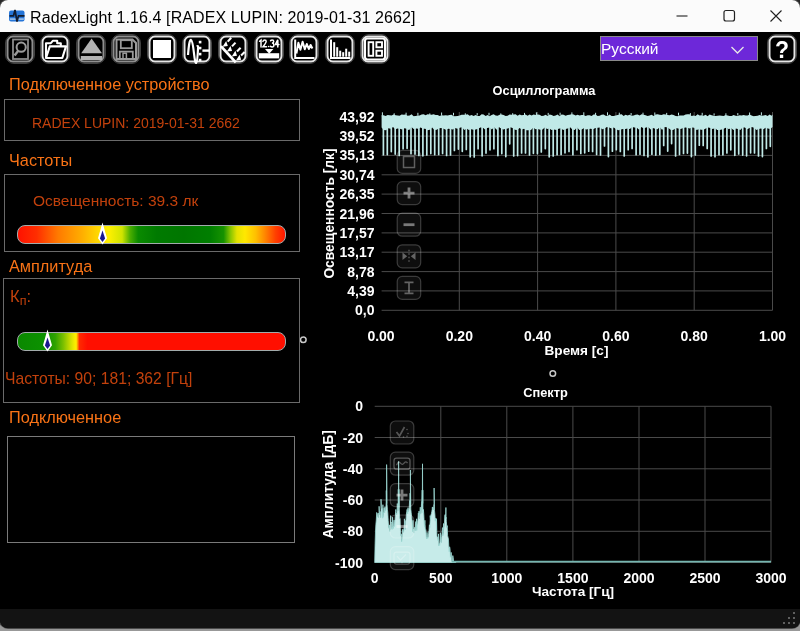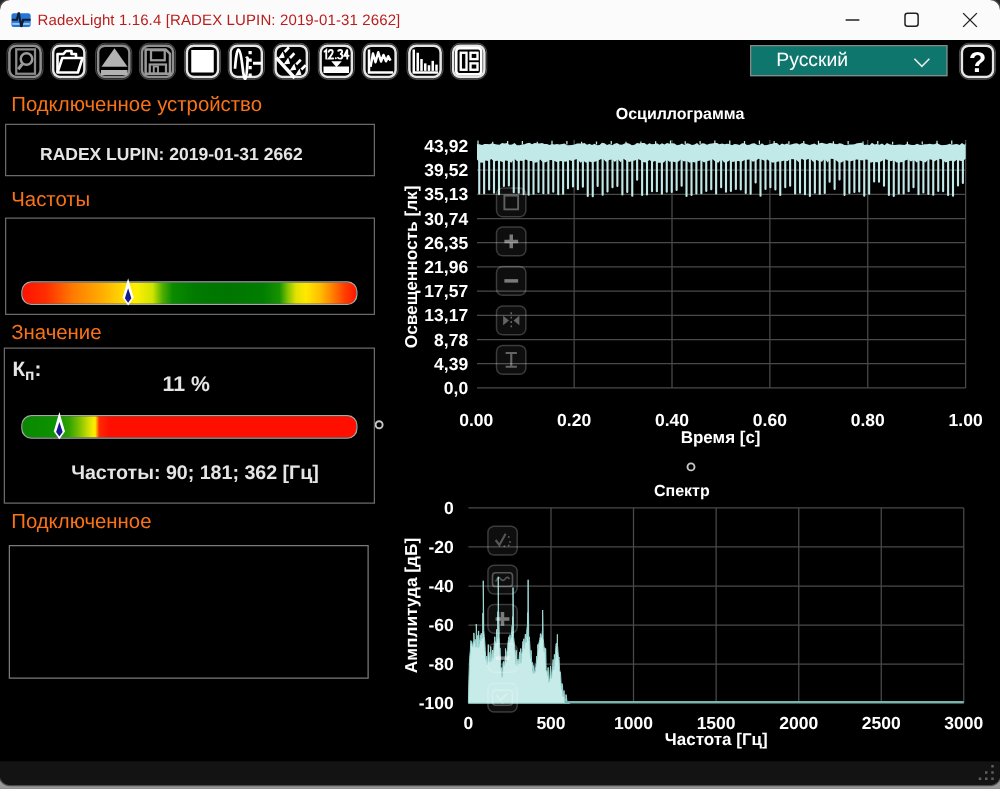--- a/index.html
+++ b/index.html
@@ -1,26 +1,26 @@
 <!DOCTYPE html>
 <html><head><meta charset="utf-8"><style>
 *{margin:0;padding:0;box-sizing:border-box}
 html,body{width:800px;height:631px;background:#989898;font-family:"Liberation Sans",sans-serif;overflow:hidden}
 #bgtop{position:absolute;left:0;top:0;width:800px;height:40px;background:#262626}
 #win{position:absolute;left:0;top:0;width:800px;height:628px;border-radius:8px;background:#000;overflow:hidden;box-shadow:0 0 0 1px #4a4a4a}
 #tbar{position:absolute;left:0;top:0;width:800px;height:32px;background:#fbfbfb}
-#title{position:absolute;left:30px;top:9px;font-size:12px;color:#b91c1c;letter-spacing:0.1px}
+#title{position:absolute;left:30px;top:9px;font-size:16px;color:#000000;letter-spacing:0.1px}
 .wbtn{position:absolute;top:0;width:46px;height:32px}
 #tool{position:absolute;left:0;top:32px;width:800px;height:36px;background:#000}
 .tb{position:absolute;top:1.5px;width:30px;height:30px}
-#combo{position:absolute;left:600px;top:4px;width:158px;height:25px;border:1px solid #8a8a8a;background:#0f766e;color:#fff;font-size:15.5px;line-height:23px;padding-left:20px}
+#combo{position:absolute;left:600px;top:4px;width:158px;height:25px;border:1px solid #8a8a8a;background:#6d28d9;color:#fff;font-size:15.5px;line-height:23px;padding-left:0}
 #help{position:absolute;left:766.5px;top:1.5px;width:30px;height:30px}
 .glab{position:absolute;color:#f97316;font-size:16.3px}
 .gbox{position:absolute;border:1px solid #6a6a6a;background:#000}
-.bwt{position:absolute;color:#e5e5e5;font-weight:bold}
+.bwt{position:absolute;color:#c2410c;font-weight:normal}
 .bar{position:absolute;left:17px;width:269px;height:18.5px;border:1.5px solid #a2abab;border-radius:8px}
 .mk{position:absolute}
 #charts{position:absolute;left:300px;top:68px}
 #status{position:absolute;left:0;top:608.5px;width:800px;height:19.5px;background:#131313}
 .gd{position:absolute;width:2px;height:2px;background:#5f5f5f}
 </style></head><body>
 <div id="bgtop"></div>
 <div id="win">
 <div id="tbar">
 <svg style="position:absolute;left:9px;top:9px" width="16" height="14" viewBox="0 0 16 14">
@@ -143,35 +143,35 @@
           <rect x="0.5" y="0.5" width="29" height="29" rx="8.5" fill="none" stroke="#474747" stroke-width="1"></rect>
           <rect x="2.5" y="2.5" width="25" height="25" rx="5.5" fill="none" stroke="#e6e6e6" stroke-width="2"></rect>
           <text x="15" y="23.5" text-anchor="middle" font-family="'Liberation Sans',sans-serif" font-size="23" font-weight="bold" fill="#fff">?</text>
         </svg></div>
 </div>
 <div class="glab" style="left:9px;top:74.5px">Подключенное устройство</div>
 <div class="gbox" style="left:4px;top:99px;width:296px;height:42px"></div>
 <div class="bwt" style="left:32px;top:114.5px;font-size:14px">RADEX LUPIN: 2019-01-31 2662</div>
 <div class="glab" style="left:9px;top:150.5px">Частоты</div>
 <div class="gbox" style="left:4px;top:174px;width:296px;height:78px"></div>
+<div class="bwt" style="left:33px;top:191.5px;font-size:15.5px">Освещенность: 39.3 лк</div>
 <div class="bar" style="top:225px;background:linear-gradient(to right,#ff1200 0%,#ff2e00 7%,#ff7a00 15%,#ffae00 24%,#ffd800 30%,#fff000 34%,#d0e400 39%,#4cae00 42%,#0a8a00 45%,#007a00 52%,#007600 62%,#007e00 72%,#169200 77%,#84c400 79.5%,#e4e200 82%,#ffe800 85%,#ffc000 89%,#ff8600 92.5%,#ff3f00 96.5%,#ff1600 100%)"></div>
 <svg class="mk" style="left:96px;top:218.5px" width="13" height="26" viewBox="0 0 13 26">
 <path d="M6.5 3.6 L11 19.2 L6.5 25.4 L2 19.2 Z" fill="#ffffff"></path>
 <path d="M6.5 11.6 L9.1 19.6 L6.5 23.1 L3.9 19.6 Z" fill="#181890"></path>
 </svg>
-<div class="glab" style="left:9px;top:256.5px">Значение</div>
+<div class="glab" style="left:9px;top:256.5px">Амплитуда</div>
 <div class="gbox" style="left:3px;top:278px;width:297px;height:125px"></div>
 <div class="bwt" style="left:10px;top:287px;font-size:16.5px">К<span style="font-size:12.5px;vertical-align:-3px">п</span>:</div>
-<div class="bwt" style="left:0px;top:297.5px;width:298px;text-align:center;font-size:17px">11 %</div>
 <div class="bar" style="top:332px;background:linear-gradient(to right,#0a8800 0%,#0c9200 10%,#30a200 14%,#7cc000 17%,#c8dc00 19.5%,#f2ea00 21%,#ffee00 21.8%,#ff2a00 23%,#ff0f00 26%,#ff0f00 100%)"></div>
 <svg class="mk" style="left:41px;top:325.5px" width="13" height="26" viewBox="0 0 13 26">
 <path d="M6.5 3.6 L11 19.2 L6.5 25.4 L2 19.2 Z" fill="#ffffff"></path>
 <path d="M6.5 11.6 L9.1 19.6 L6.5 23.1 L3.9 19.6 Z" fill="#181890"></path>
 </svg>
-<div class="bwt" style="left:5px;top:369.5px;width:302px;text-align:center;font-size:15.7px">Частоты: 90; 181; 362 [Гц]</div>
+<div class="bwt" style="left:5px;top:369.5px;width:302px;font-size:15.7px">Частоты: 90; 181; 362 [Гц]</div>
 <div class="glab" style="left:9px;top:407.5px">Подключенное</div>
 <div class="gbox" style="left:7px;top:436px;width:288px;height:107px;border-color:#7a7a7a"></div>
 <svg id="charts" width="500" height="540" viewBox="0 0 500 540">
 <g stroke="#4a4a4a" stroke-width="1">
         <line x1="81.6" y1="48.7" x2="472.5" y2="48.7"></line>
         <line x1="81.6" y1="68.1" x2="472.5" y2="68.1"></line>
         <line x1="81.6" y1="87.4" x2="472.5" y2="87.4"></line>
         <line x1="81.6" y1="106.8" x2="472.5" y2="106.8"></line>
         <line x1="81.6" y1="126.1" x2="472.5" y2="126.1"></line>
         <line x1="81.6" y1="145.5" x2="472.5" y2="145.5"></line>

